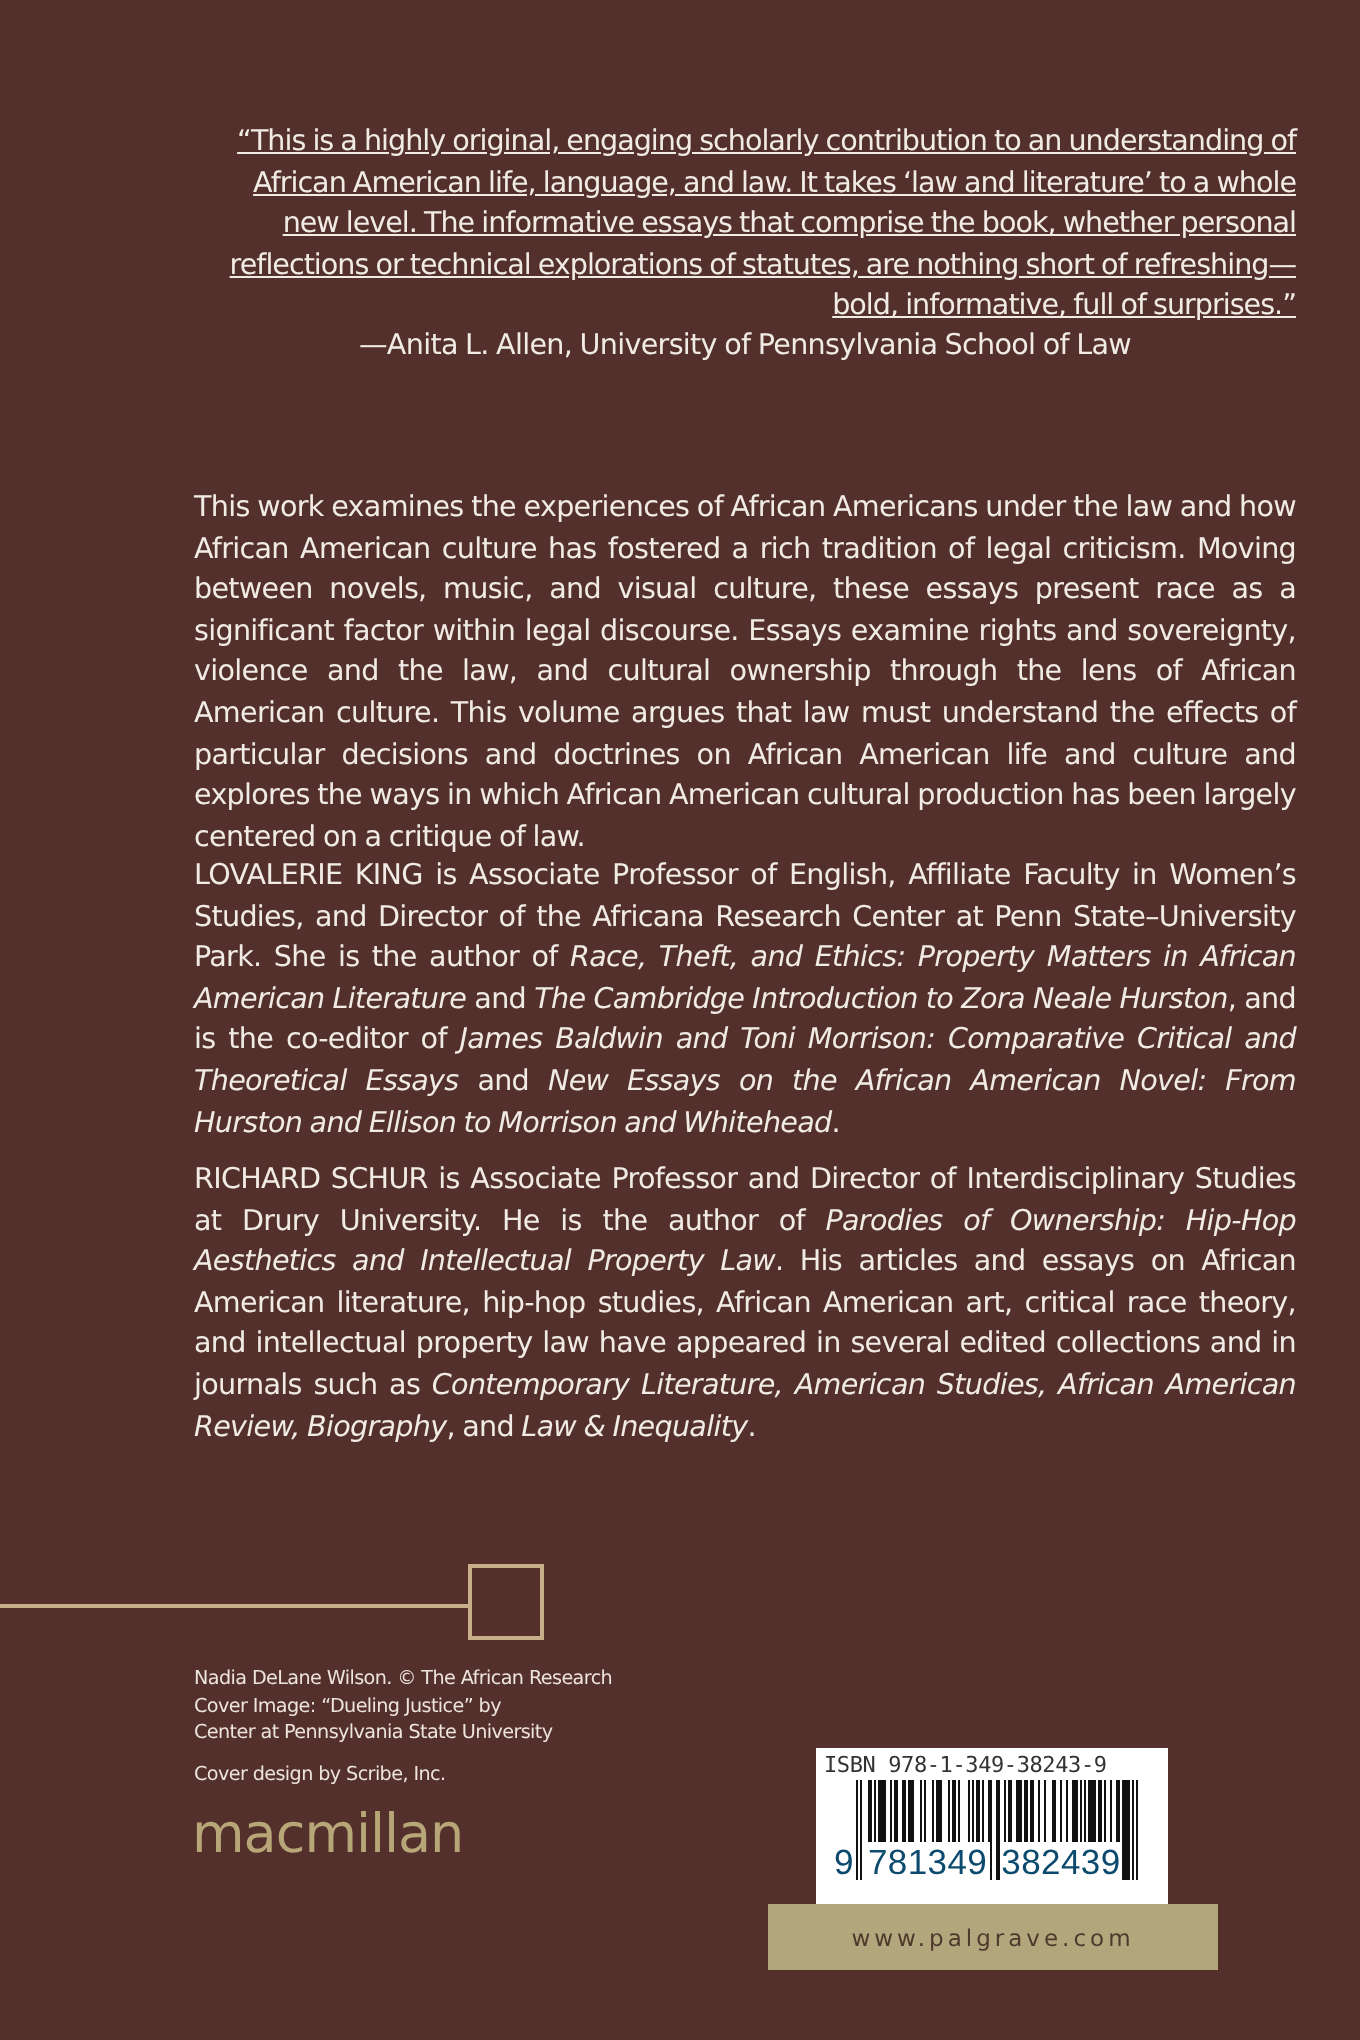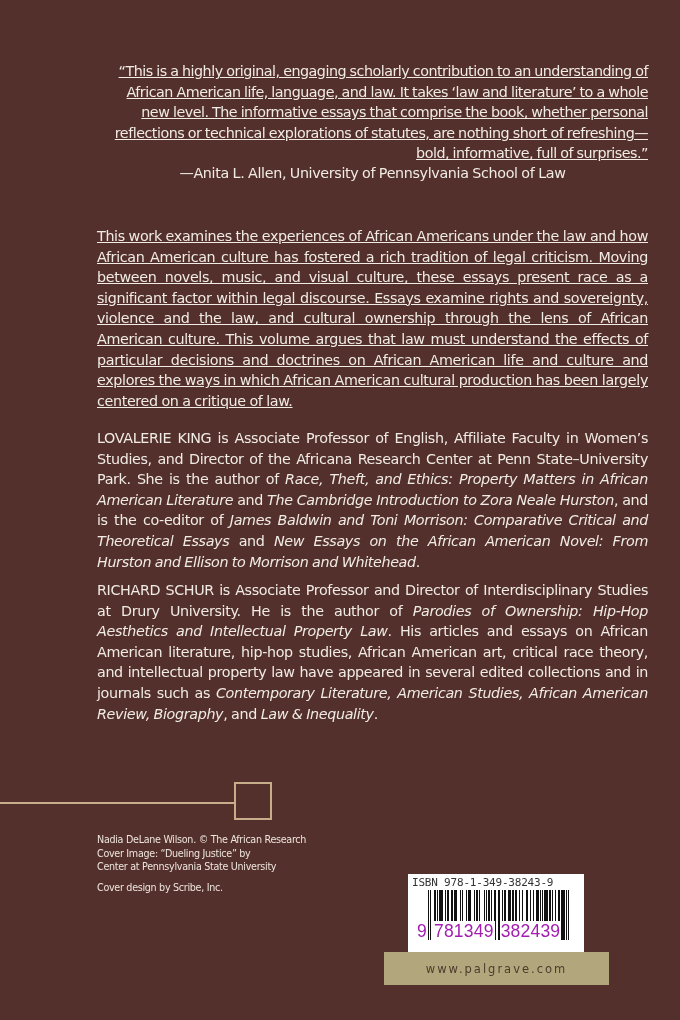--- a/index.html
+++ b/index.html
@@ -17,21 +17,21 @@
       width: 551px;
       font-size: 14.3px;
       line-height: 20.6px;
       letter-spacing: -0.35px;
       word-spacing: -0.5px;
       margin: 0;
     }
     .justified { text-align: justify; }
     .quote { top: 61px; text-align: right; letter-spacing: -0.5px; text-decoration: underline; }
     .attribution { top: 163px; text-align: center; }
-    .desc { top: 226px; text-decoration: underline; }
+    .desc { top: 244px; }
     .bio1 { top: 428px; }
     .bio2 { top: 580px; }
     em { font-style: italic; }
 
     .rule-line {
       position: absolute; left: 0; top: 802px;
       width: 235px; height: 2px; background: #c8ad8b;
     }
     .rule-box {
       position: absolute; left: 234px; top: 782px;
@@ -68,21 +68,21 @@
     .bars {
       position: absolute; left: 20px; top: 16px;
       width: 142px; height: 50px;
       display: flex; align-items: stretch;
     }
     .bars span { display: block; background: #111; height: 100%; }
     .bars span.g { background: transparent; }
     .ean-digits {
       position: absolute; left: 8px; top: 47px;
       font-family: "Liberation Sans", sans-serif;
-      font-size: 17.5px; color: #a21caf; letter-spacing: 0.2px;
+      font-size: 17.5px; color: #0c4a6e; letter-spacing: 0.2px;
       background: transparent; white-space: nowrap;
     }
     .ean-digits span { background: #fff; padding: 0 1px; }
     .url-bar {
       position: absolute; left: 384px; top: 952px;
       width: 225px; height: 33px; background: #b2a77c;
       color: #4e3a2c; font-size: 11.5px; letter-spacing: 2px;
       display: flex; align-items: center; justify-content: center;
     }
   </style>
@@ -101,20 +101,21 @@
 <div class="rule-box"></div>
 
 <div class="credits">
   <p>Nadia DeLane Wilson. © The African Research</p>
   <p>Cover Image: “Dueling Justice” by</p>
   <p>Center at Pennsylvania State University</p>
   <p class="design">Cover design by Scribe, Inc.</p>
 </div>
 
 <div class="logo">
+  <span class="l2">macmillan</span>
 </div>
 
 <div class="barcode-box">
   <div class="isbn-text">ISBN 978-1-349-38243-9</div>
   <div class="bars">
       <span style="width: 1.14516px;"></span>
       <span class="g" style="width: 1.14516px;"></span>
       <span style="width: 1.14516px;"></span>
       <span class="g" style="width: 2.29032px;"></span>
       <span style="width: 2.29032px;"></span>

